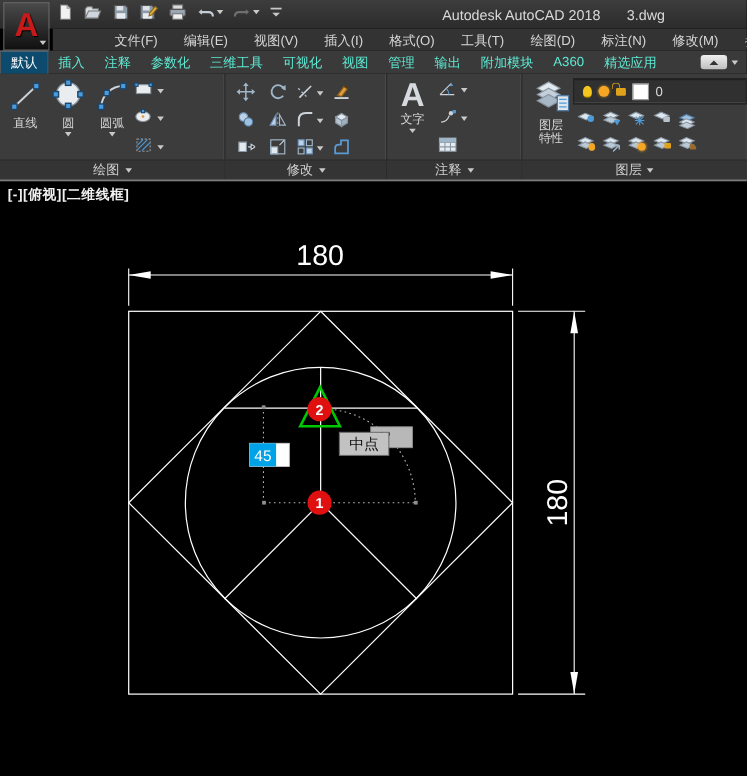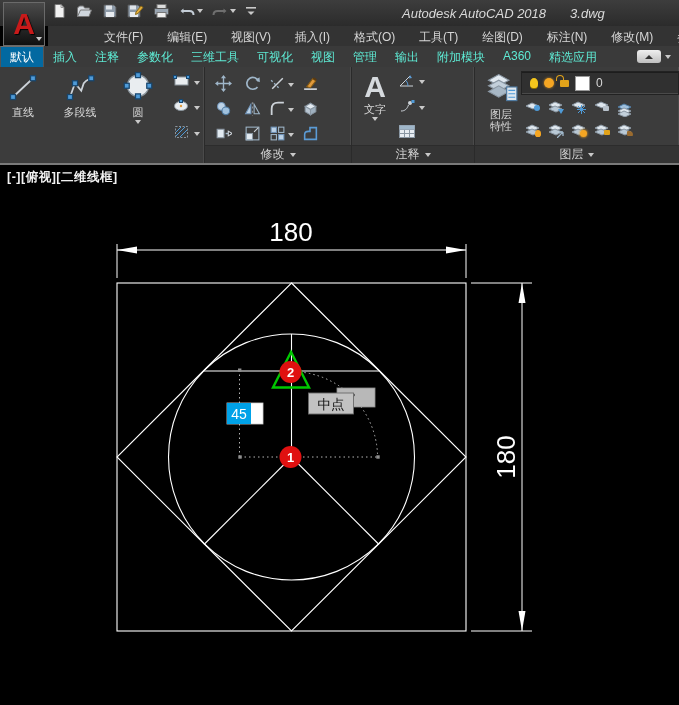--- a/index.html
+++ b/index.html
@@ -19,26 +19,26 @@
          border-right:3.5px solid transparent;border-top:4px solid #c9c9c9;}
   .qat{position:absolute;left:52px;top:3px;display:flex;align-items:center;gap:9px;}
   .qbtn{display:flex;align-items:center;gap:2px;}
   .qbtn svg{display:block;}
   
   .menubar{position:absolute;left:0;top:26px;width:679px;height:20px;background:#333;
            display:flex;align-items:flex-end;justify-content:space-between;
            padding:0 10px 0 56px;box-sizing:border-box;margin-left:48px;}
   .menuitem{color:#d6d6d6;white-space:nowrap;cursor:default;}
   .title{position:absolute;left:402px;top:6px;display:flex;gap:24px;color:#d9d9d9;
-         font-size:13px;white-space:nowrap;font-style:italic;}
+         font-size:13px;white-space:nowrap;}
   
   .tabrow{position:absolute;left:0;top:46px;width:679px;height:21px;background:#3a3a3a;
           display:flex;align-items:stretch;}
   .tab{padding:3px 9px 0 9px;color:#5eead4;white-space:nowrap;cursor:default;}
-  .tab.active{background:#0369a1;color:#fff;border-top:1px solid #6e6e6e;
+  .tab.active{background:#0c4a6e;color:#fff;border-top:1px solid #6e6e6e;
               border-left:1px solid #555;border-right:1px solid #555;padding-top:2px;}
   .tabtools{margin-left:auto;display:flex;align-items:center;gap:4px;padding-right:8px;}
   .minbtn{width:24px;height:13px;background:linear-gradient(#efefef,#bfbfbf);
           border-radius:3px;display:flex;align-items:center;justify-content:center;}
   .minbtn i{display:block;width:0;height:0;border-left:4px solid transparent;
             border-right:4px solid transparent;border-bottom:4px solid #333;}
   
   .ribbon{position:absolute;left:0;top:67px;width:679px;height:96px;background:#3c3c3c;
           border-bottom:2px solid #7a7a7a;display:flex;}
   .panel{position:relative;height:96px;border-right:1px solid #2a2a2a;
@@ -198,49 +198,50 @@
       <span class="minbtn">
           <i></i>
         </span>
       <span class="caret"></span>
     </span>
   </div>
 
   <div class="ribbon">
 
     <div class="panel" style="width:212px;">
-      <div class="pbody" style="padding-left:4px;gap:15px;">
+      <div class="pbody" style="padding-left:4px;gap:0;">
         <div class="bigtool" style="width:38px;">
           <span><svg width="30" height="30" viewBox="0 0 24 24">
                 <line x1="4" y1="20" x2="20" y2="5" stroke="#cdd3d9" stroke-width="1.4"></line>
                 <rect x="2" y="18" width="4" height="4" fill="#4f9bd8" stroke="#17466e"></rect>
                 <rect x="18" y="3" width="4" height="4" fill="#4f9bd8" stroke="#17466e"></rect>
               </svg></span>
           <span class="lab">直线</span>
-        </div>
-        <div class="bigtool" style="width:46px;">
-          <span><svg width="30" height="30" viewBox="0 0 24 24">
-                <path d="M4 20 8 9l5 6 2-6c2-3 4-3 6-4" fill="none" stroke="#cdd3d9" stroke-width="1.4"></path>
-                <rect x="2" y="18" width="4" height="4" fill="#4f9bd8" stroke="#17466e"></rect>
-                <rect x="6" y="7" width="4" height="4" fill="#4f9bd8" stroke="#17466e"></rect>
-                <rect x="19" y="3" width="4" height="4" fill="#4f9bd8" stroke="#17466e"></rect>
-              </svg></span>
-          <span class="lab">多段线</span>
         </div>
         <div class="bigtool" style="width:40px;">
           <span><svg width="30" height="30" viewBox="0 0 24 24">
                 <circle cx="12" cy="11" r="8.5" fill="#e9edf0" stroke="#8b959d"></circle>
                 <rect x="10" y="0.5" width="4" height="4" fill="#4f9bd8" stroke="#17466e"></rect>
                 <rect x="19" y="9" width="4" height="4" fill="#4f9bd8" stroke="#17466e"></rect>
                 <rect x="10" y="17.5" width="4" height="4" fill="#4f9bd8" stroke="#17466e"></rect>
                 <rect x="1" y="9" width="4" height="4" fill="#4f9bd8" stroke="#17466e"></rect>
               </svg></span>
           <span class="lab">圆</span>
           <span class="caret"></span>
         </div>
+        <div class="bigtool" style="width:40px;">
+          <span><svg width="30" height="30" viewBox="0 0 24 24">
+                <path d="M4 20A16 16 0 0 1 20 5" fill="none" stroke="#cdd3d9" stroke-width="1.4"></path>
+                <rect x="2" y="18" width="4" height="4" fill="#4f9bd8" stroke="#17466e"></rect>
+                <rect x="6" y="8" width="4" height="4" fill="#4f9bd8" stroke="#17466e"></rect>
+                <rect x="18" y="3" width="4" height="4" fill="#4f9bd8" stroke="#17466e"></rect>
+              </svg></span>
+          <span class="lab">圆弧</span>
+          <span class="caret"></span>
+        </div>
         <div class="smallcol">
           <span class="srow">
               <span><svg width="18" height="14" viewBox="0 0 18 14">
                   <rect x="2" y="3" width="13" height="8" fill="#e9edf0" stroke="#8b959d"></rect>
                   <rect x="0.5" y="1.5" width="3" height="3" fill="#4f9bd8" stroke="#17466e"></rect>
                   <rect x="13.5" y="1.5" width="3" height="3" fill="#4f9bd8" stroke="#17466e"></rect>
                 </svg></span>
               <span class="caret"></span>
             </span>
           <span class="srow">
@@ -252,20 +253,24 @@
               <span class="caret"></span>
             </span>
           <span class="srow">
               <span><svg width="18" height="16" viewBox="0 0 18 16">
                   <rect x="2.5" y="2.5" width="12" height="11" fill="none" stroke="#8b959d" stroke-dasharray="2 1.5"></rect>
                   <path d="M3 12 12 3M3 8 8 3M7 13 14 6" stroke="#4f9bd8"></path>
                 </svg></span>
               <span class="caret"></span>
             </span>
         </div>
+      </div>
+      <div class="panel-label">
+        <span>绘图</span>
+          <span class="caret"></span>
       </div>
     </div>
 
     <div class="panel" style="width:152px;">
       <div class="pbody">
         <div class="grid">
           <span class="gcell">
               <span><svg width="17" height="17" viewBox="0 0 16 16">
                   <g fill="#9fb6c9">
                     <path d="M8 0l2.4 3H5.6zM8 16l2.4-3H5.6zM0 8l3-2.4v4.8zM16 8l-3-2.4v4.8z"></path>

